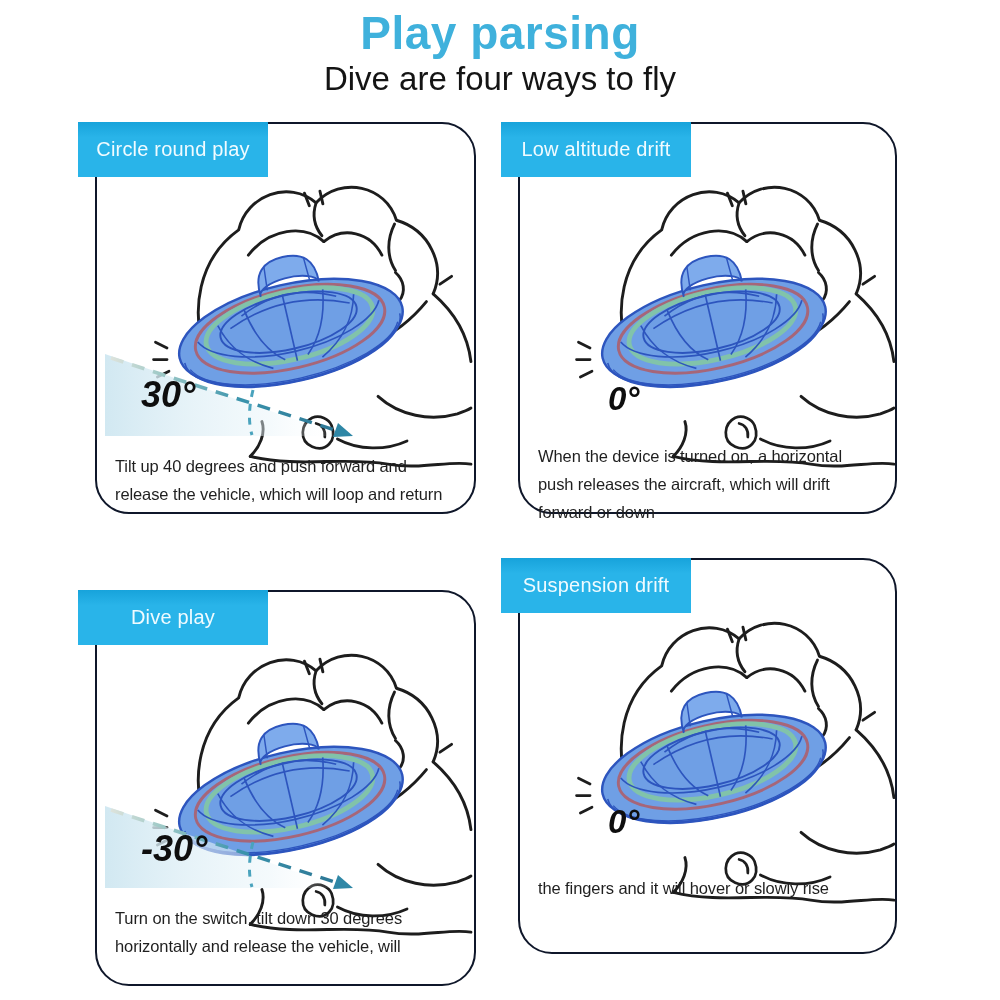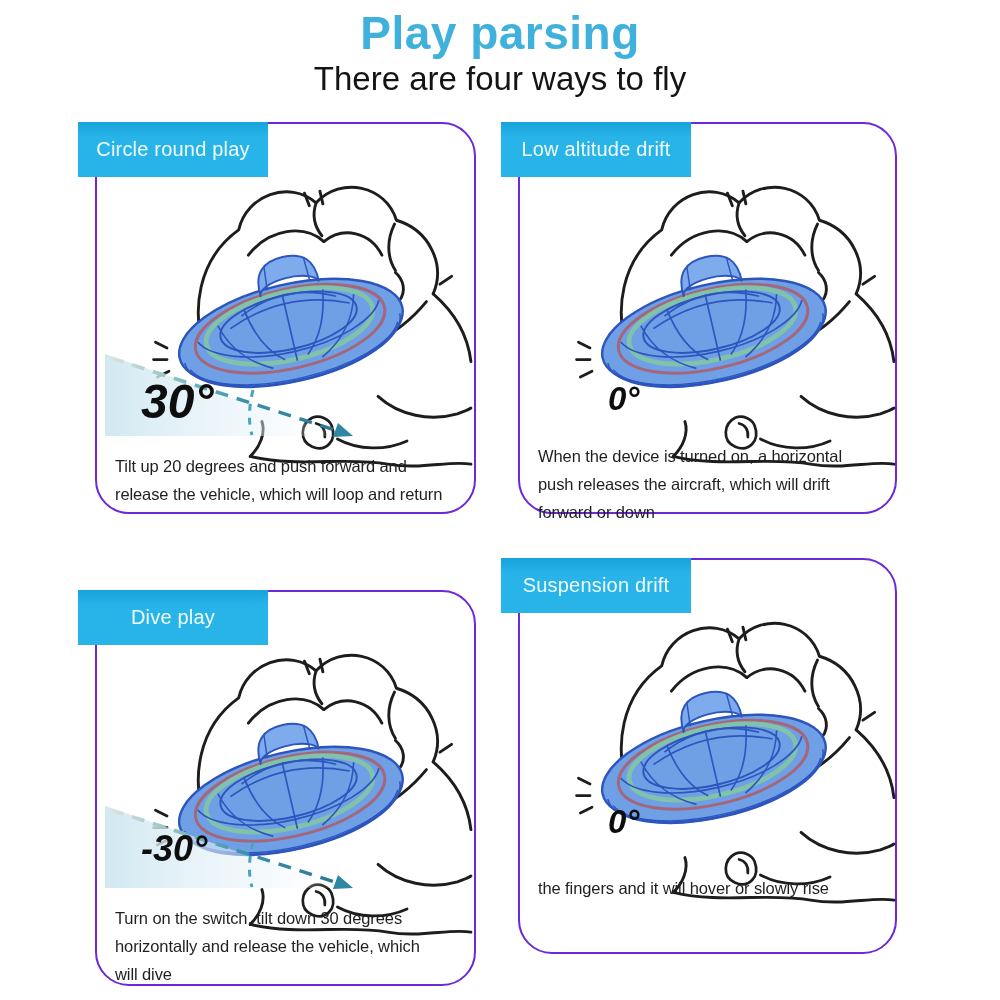--- a/index.html
+++ b/index.html
@@ -4,21 +4,21 @@
 <style>
   html,body{margin:0;padding:0;background:#ffffff;}
   body{width:1000px;height:1000px;position:relative;overflow:hidden;
        font-family:"Liberation Sans",sans-serif;color:#1e1e1e;}
 
   .page-title{position:absolute;top:6px;left:0;width:100%;text-align:center;
     font-size:46px;font-weight:600;letter-spacing:.5px;color:#3fb1dc;}
   .page-subtitle{position:absolute;top:60px;left:0;width:100%;text-align:center;
     font-size:33px;font-weight:500;color:#141414;}
 
-  .card{position:absolute;border:2px solid #6d28d9;border-radius:34px;background:#ffffff;}
+  .card{position:absolute;border:2px solid #0f172a;border-radius:34px;background:#ffffff;}
   .card1{left:95px;top:122px;width:377px;height:388px;}
   .card2{left:518px;top:122px;width:375px;height:388px;}
   .card3{left:95px;top:558px;width:377px;height:392px;margin-top:32px;}
   .card4{left:518px;top:558px;width:375px;height:392px;}
 
   .tab{position:absolute;left:-19px;top:-2px;width:190px;height:55px;
     background:linear-gradient(180deg,#17a3db 0%,#29b4e9 28%,#29b4e9 100%);
     display:flex;align-items:center;justify-content:center;
     color:#f0fbff;font-size:20px;font-weight:500;letter-spacing:.2px;}
 
@@ -26,21 +26,21 @@
 
   .wedge-svg{position:absolute;left:6px;width:252px;height:106px;}
   .card1 .wedge-svg{top:210px;}
   .card3 .wedge-svg{top:194px;}
 
   .flat-svg{position:absolute;left:0px;width:212px;height:14px;}
   .card2 .flat-svg{top:303px;}
   .card4 .flat-svg{top:290px;}
 
   .angle-label{position:absolute;font-weight:700;font-style:italic;color:#0e0e0e;}
-  .card1 .angle-label{left:44px;top:250px;font-size:48px;}
+  .card1 .angle-label{left:44px;top:250px;font-size:36px;}
   .card2 .angle-label{left:88px;top:256px;font-size:33px;}
   .card3 .angle-label{left:44px;top:236px;font-size:36px;}
   .card4 .angle-label{left:88px;top:243px;font-size:33px;}
 
   .desc{position:absolute;left:18px;right:8px;font-size:16.5px;line-height:28px;
     color:#1f1f1f;letter-spacing:-0.1px;}
   .card1 .desc{top:328px;}
   .card2 .desc{top:318px;}
   .card3 .desc{top:312px;}
   .card4 .desc{top:314px;}
@@ -119,35 +119,35 @@
       <polygon points="250,102 230,103 235,89" fill="#2f87a6"></polygon>
     </g>
 
     <g id="flatline">
       <path d="M1 7 L 208 7" stroke="url(#dashGrad)" stroke-width="4" stroke-dasharray="10 8" fill="none"></path>
     </g>
   </defs>
 </svg>
 
 <div class="page-title">Play parsing</div>
-<div class="page-subtitle">There are four ways to fly</div>
+<div class="page-subtitle">Dive are four ways to fly</div>
 
 <section class="card card1">
   <div class="tab">
     <span>Circle round play</span>
   </div>
   <svg class="illu" viewBox="0 0 380 310">
       <use href="#hand-ufo"></use>
     </svg>
   <svg class="wedge-svg" viewBox="0 0 252 106">
       <use href="#wedge"></use>
     </svg>
   <div class="angle-label">30°</div>
   <div class="desc">
-    <div class="line">Tilt up 20 degrees and push forward and</div>
+    <div class="line">Tilt up 40 degrees and push forward and</div>
     <div class="line">release the vehicle, which will loop and return</div>
   </div>
 </section>
 
 <section class="card card2">
   <div class="tab">
     <span>Low altitude drift</span>
   </div>
   <svg class="illu" viewBox="0 0 380 310">
       <use href="#hand-ufo"></use>
@@ -169,22 +169,21 @@
   </div>
   <svg class="illu" viewBox="0 0 380 310">
       <use href="#hand-ufo"></use>
     </svg>
   <svg class="wedge-svg" viewBox="0 0 252 106">
       <use href="#wedge"></use>
     </svg>
   <div class="angle-label">-30°</div>
   <div class="desc">
     <div class="line">Turn on the switch, tilt down 30 degrees</div>
-    <div class="line">horizontally and release the vehicle, which</div>
-    <div class="line">will dive</div>
+    <div class="line">horizontally and release the vehicle, will</div>
   </div>
 </section>
 
 <section class="card card4">
   <div class="tab">
     <span>Suspension drift</span>
   </div>
   <svg class="illu" viewBox="0 0 380 310">
       <use href="#hand-ufo"></use>
     </svg>

